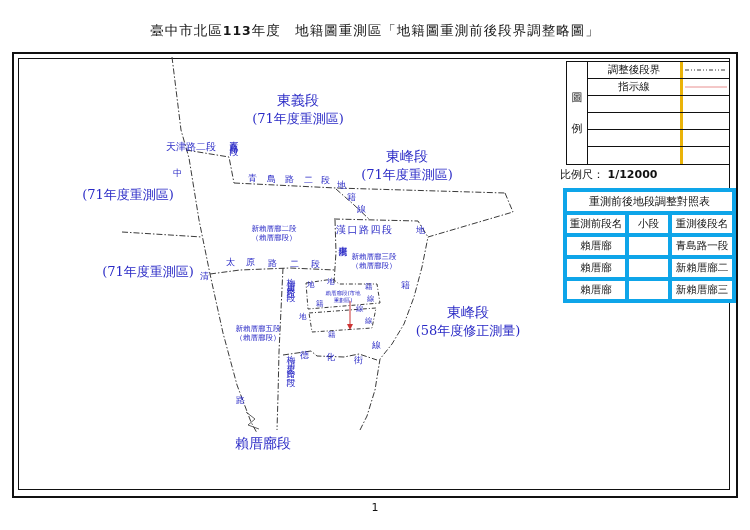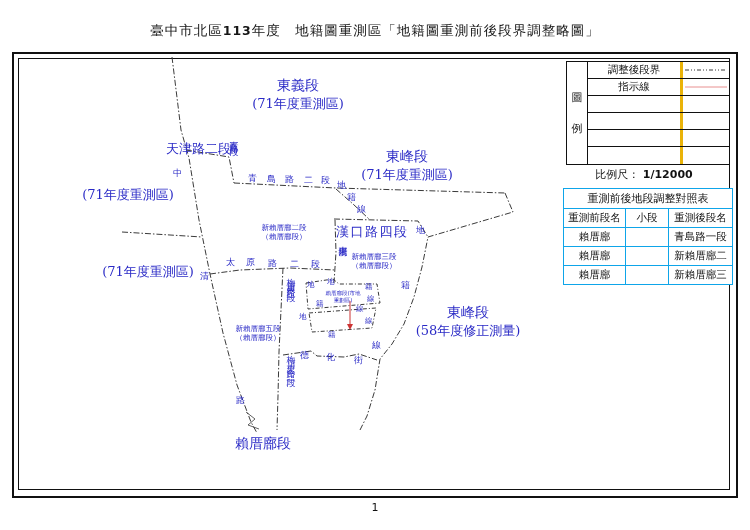--- a/index.html
+++ b/index.html
@@ -15,34 +15,34 @@
   .legend{position:absolute;left:566px;top:61px;width:162px;height:102px;border:1px solid #111;
         display:flex;background:#fff;}
   .legend-col{width:20px;border-right:1px solid #111;display:flex;flex-direction:column;
         align-items:center;justify-content:center;gap:16px;font-size:11px;color:#111;}
   .legend-rows{flex:1;display:grid;grid-template-rows:repeat(6,1fr);}
   .legend-row{display:flex;border-bottom:1px solid #111;min-height:0;}
   .legend-row:last-child{border-bottom:none;}
   .legend-label{width:92px;border-right:3px solid #eab308;display:flex;align-items:center;
         justify-content:center;font-size:10.5px;color:#111;}
   .legend-sample{flex:1;display:flex;align-items:center;justify-content:center;}
-  .scale{position:absolute;left:560px;top:167px;width:168px;text-align:center;font-size:11px;color:#111;white-space:nowrap;}
+  .scale{position:absolute;left:560px;top:167px;width:168px;font-size:11px;color:#111;white-space:nowrap;}
   .scale .num{font-family:"DejaVu Sans","Liberation Sans",sans-serif;font-weight:bold;}
   
   table.cmp{position:absolute;left:563px;top:188px;width:169px;border-collapse:collapse;
         table-layout:fixed;font-size:10.5px;color:#111;background:#fff;}
-  table.cmp td{border:1px solid #0ea5e9;text-align:center;padding:2px 0;white-space:nowrap;overflow:hidden;}
+  table.cmp td{border:4px solid #0ea5e9;text-align:center;padding:2px 0;white-space:nowrap;overflow:hidden;}
   table.cmp td.tt{font-size:11px;}
   
   #map-layer{position:absolute;left:0;top:0;width:750px;height:530px;color:#2a2ac6;}
   .area-label{position:absolute;transform:translateX(-50%);text-align:center;white-space:nowrap;line-height:1.35;}
   .area-label .l1{font-size:14px;}
   .area-label .l2{font-size:13px;}
   .small-label{position:absolute;transform:translateX(-50%);text-align:center;white-space:nowrap;line-height:1.25;}
-  .road-h{position:absolute;font-size:13px;white-space:nowrap;line-height:1;}
+  .road-h{position:absolute;font-size:10px;white-space:nowrap;line-height:1;}
   .road-v{position:absolute;font-size:9px;writing-mode:vertical-rl;text-orientation:upright;
         white-space:nowrap;line-height:1.1;}
   .mchar{position:absolute;font-size:9px;line-height:1;}
   .pagenum{position:absolute;top:501px;left:0;width:100%;text-align:center;font-size:11px;color:#111;
         font-family:"DejaVu Sans","Liberation Sans",sans-serif;}
 </style>
 </head>
 <body>
 
 <div id="page">
@@ -73,42 +73,42 @@
       <polygon points="309,313 376,308 372,328 312,332"></polygon>
     </g>
     <polyline points="246,412 255,419 248,425 259,429" stroke="#3a3a3a" stroke-width="0.8" fill="none"></polyline>
     <g>
       <line x1="350" y1="301" x2="350" y2="325" stroke="#cc3333" stroke-width="1"></line>
       <polygon points="347,324 353,324 350,330" fill="#cc3333"></polygon>
     </g>
   </svg>
 
   <div id="map-layer" style="color: rgb(42, 42, 198);">
-      <div class="area-label" style="left: 298px; top: 76px;">
+      <div class="area-label" style="left: 298px; top: 91px;">
         <div class="l1">東義段</div>
         <div class="l2">(71年度重測區)</div>
       </div>
       <div class="area-label" style="left: 407px; top: 147px;">
         <div class="l1">東峰段</div>
         <div class="l2">(71年度重測區)</div>
       </div>
       <div class="area-label" style="left: 128px; top: 186px;">
         <div class="l2">(71年度重測區)</div>
       </div>
       <div class="area-label" style="left: 148px; top: 263px;">
         <div class="l2">(71年度重測區)</div>
       </div>
       <div class="area-label" style="left: 468px; top: 303px;">
         <div class="l1">東峰段</div>
         <div class="l2">(58年度修正測量)</div>
       </div>
       <div class="area-label" style="left: 263px; top: 434px;">
         <div class="l1">賴厝廍段</div>
       </div>
-      <div class="small-label" style="left: 284px; top: 224px; font-family: Liberation Mono, monospace;">
+      <div class="small-label" style="left: 274px; top: 224px;">
         <div class="l1" style="font-size: 7.5px;">新賴厝廍二段</div>
         <div class="l2" style="font-size: 7.5px;">（賴厝廍段）</div>
       </div>
       <div class="small-label" style="left: 374px; top: 252px;">
         <div class="l1" style="font-size: 7.5px;">新賴厝廍三段</div>
         <div class="l2" style="font-size: 7.5px;">（賴厝廍段）</div>
       </div>
       <div class="small-label" style="left: 258px; top: 324px;">
         <div class="l1" style="font-size: 7.5px;">新賴厝廍五段</div>
         <div class="l2" style="font-size: 7.5px;">（賴厝廍段）</div>

